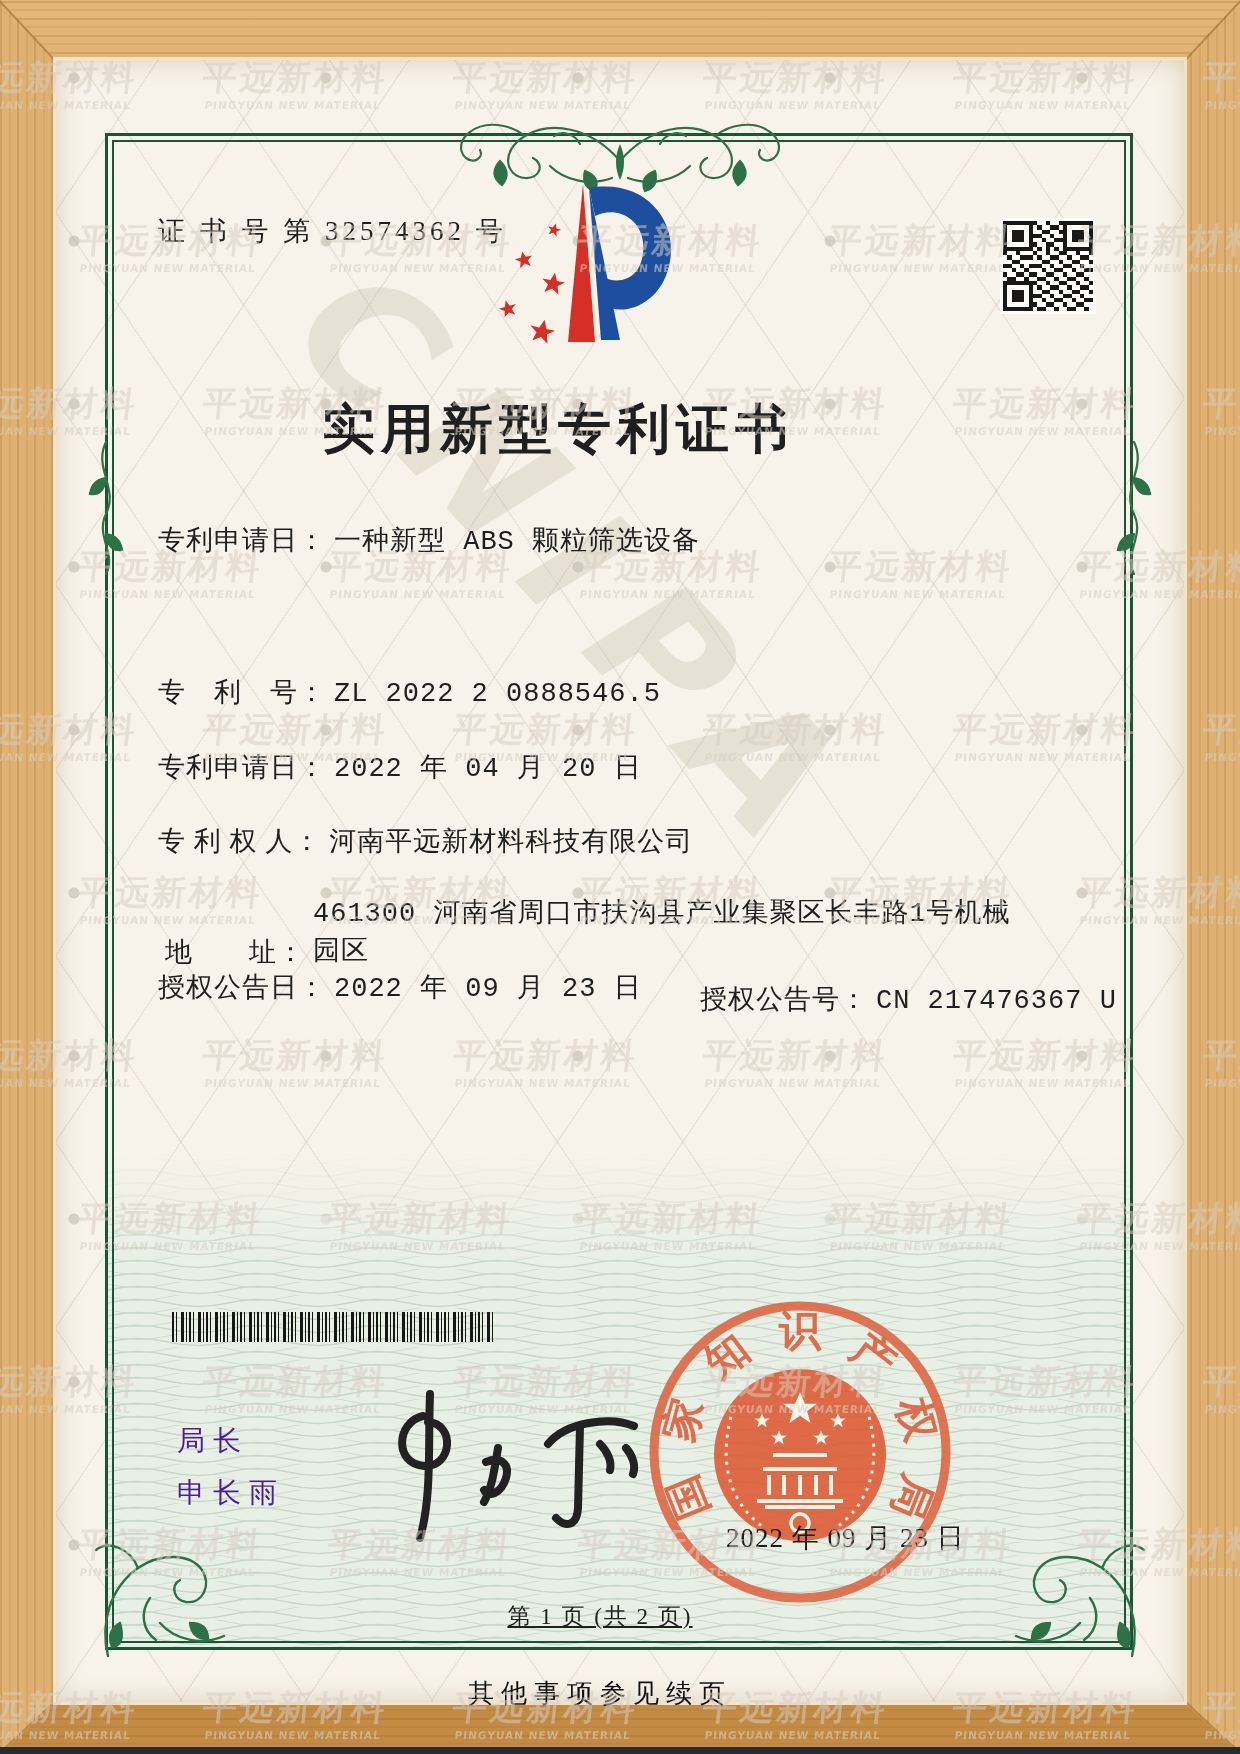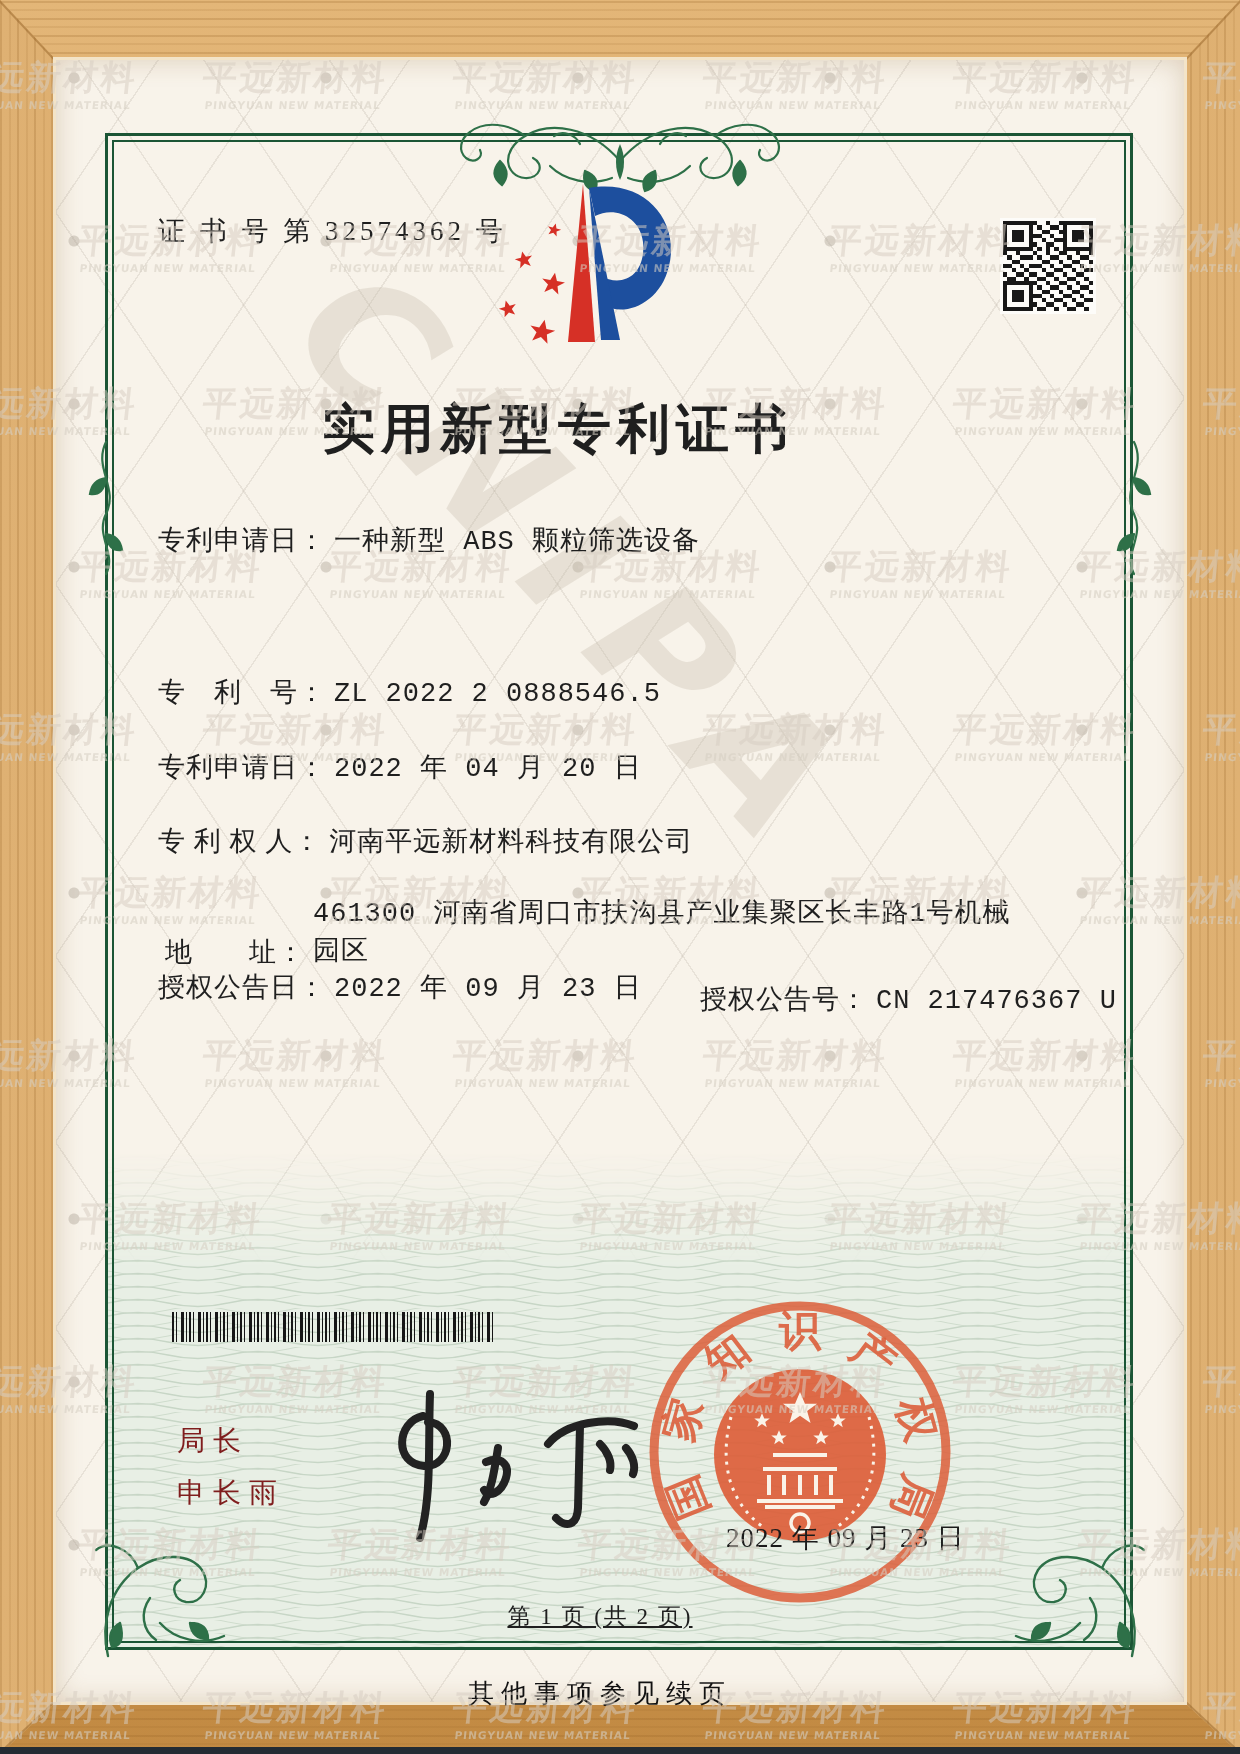--- a/index.html
+++ b/index.html
@@ -68,21 +68,21 @@
   .r5 .val{display:inline-block;width:704px;vertical-align:top;}
   .r6{top:968px;}
   .g2{position:absolute;left:542px;top:12px;white-space:nowrap;}
 
   .paras{left:150px;top:1026px;width:945px;font-size:26px;line-height:35px;text-align:justify;letter-spacing:.5px;}
   .paras p{margin:0;text-indent:2em;}
 
   .barcode{left:172px;top:1312px;width:322px;height:30px;z-index:6;
     background:repeating-linear-gradient(90deg,#161616 0 2px,transparent 2px 4px,#161616 4px 5px,transparent 5px 9px,#161616 9px 12px,transparent 12px 14px,#161616 14px 15px,transparent 15px 17px);}
 
-  .sign{font-family:"Liberation Sans","DejaVu Sans",sans-serif;font-size:28px;letter-spacing:8px;color:#7f1d1d;z-index:6;}
+  .sign{font-family:"Liberation Sans","DejaVu Sans",sans-serif;font-size:28px;letter-spacing:8px;color:#4c1d95;z-index:6;}
   .sign-title{left:177px;top:1422px;}
   .sign-name{left:177px;top:1474px;}
   .sig-svg{left:368px;top:1386px;width:300px;height:165px;z-index:6;}
 
   .seal{left:645px;top:1297px;width:310px;height:310px;z-index:6;}
   .seal-date{left:726px;top:1520px;font-size:27px;letter-spacing:1px;color:#1b1b1b;z-index:7;white-space:nowrap;}
   .page-no{left:400px;top:1601px;width:400px;text-align:center;font-size:23px;letter-spacing:2px;z-index:7;text-decoration:underline;}
   .footer-note{left:120px;top:1676px;width:960px;text-align:center;font-size:26px;letter-spacing:7px;color:#111;z-index:7;}
 
   

